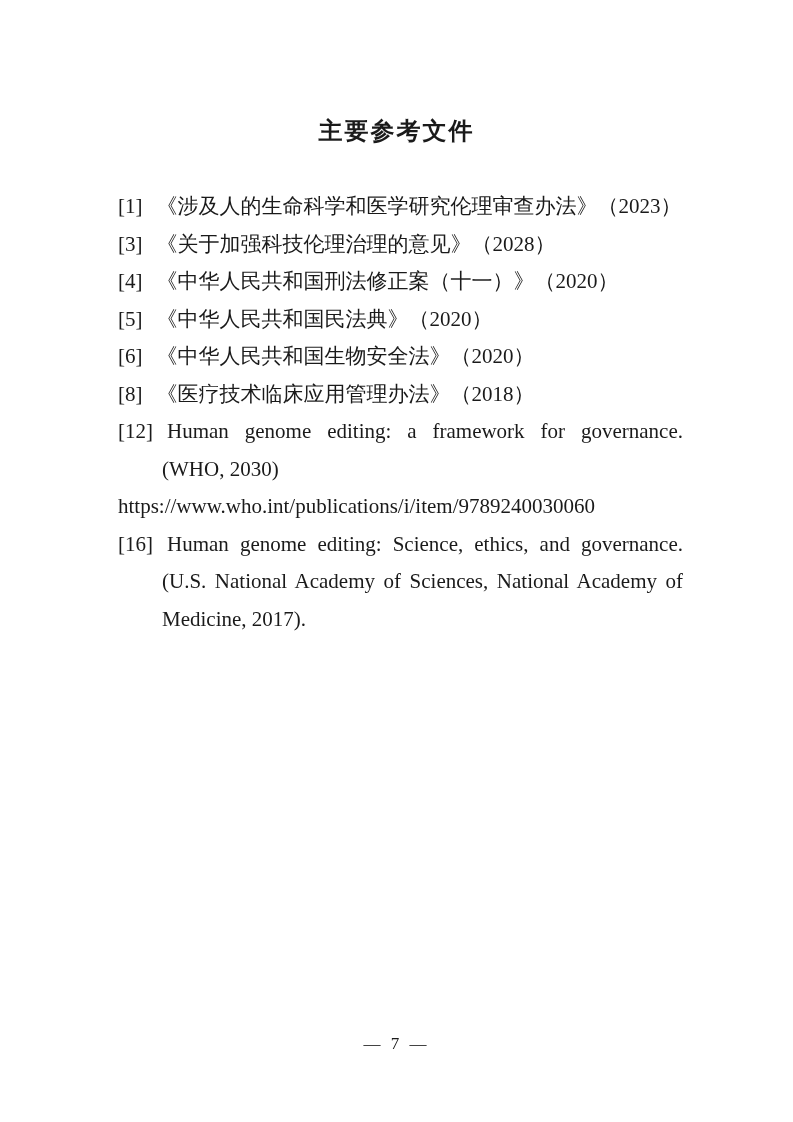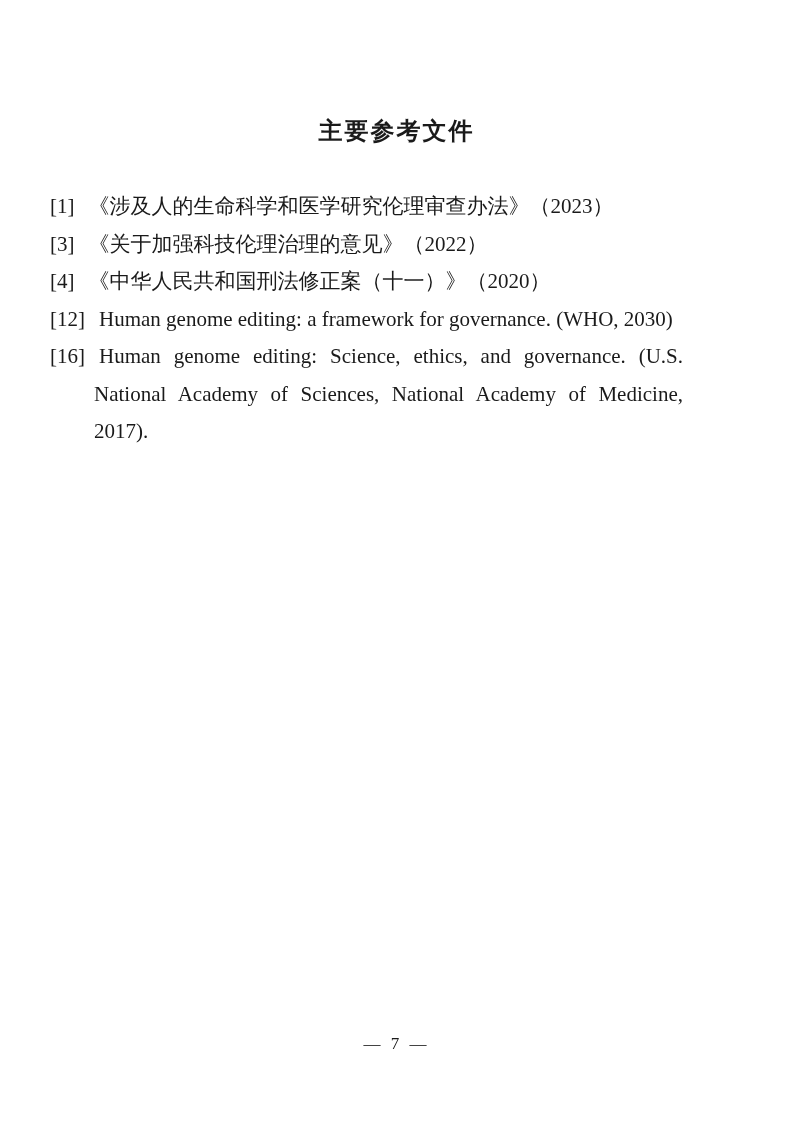--- a/index.html
+++ b/index.html
@@ -18,21 +18,21 @@
   }
   .doc-title {
     padding-top: 114px;
     text-align: center;
     font-size: 24px;
     line-height: 34px;
     font-weight: bold;
     letter-spacing: 2px;
   }
   .refs {
-    margin: 40px 110px 0 50px;
+    margin: 40px 110px 0 118px;
   }
   .ref {
     margin: 0;
     font-size: 21px;
     line-height: 37.5px;
     padding-left: 44px;
     text-indent: -44px;
     text-align: justify;
   }
   .ref-label {
@@ -56,32 +56,35 @@
 
 <div class="page">
 
   <div class="doc-title">主要参考文件</div>
 
   <div class="refs">
 
     <p class="ref"><span class="ref-label">[1]</span><span>《涉及人的生命科学和医学研究伦理审查办法》（2023）</span></p>
 
 
-    <p class="ref"><span class="ref-label">[3]</span><span>《关于加强科技伦理治理的意见》（2022）</span></p>
+    <p class="ref"><span class="ref-label">[3]</span><span>《关于加强科技伦理治理的意见》（2028）</span></p>
 
     <p class="ref"><span class="ref-label">[4]</span><span>《中华人民共和国刑法修正案（十一）》（2020）</span></p>
+
+    <p class="ref"><span class="ref-label">[5]</span><span>《中华人民共和国民法典》（2020）</span></p>
+
+    <p class="ref"><span class="ref-label">[6]</span><span>《中华人民共和国生物安全法》（2020）</span></p>
+
+
+    <p class="ref"><span class="ref-label">[8]</span><span>《医疗技术临床应用管理办法》（2018）</span></p>
 
 
 
 
-
-
-
-
-    <p class="ref"><span class="ref-label">[12]</span><span>Human genome editing: a framework for governance. (WHO, 2030)</span></p>
+    <p class="ref"><span class="ref-label">[12]</span><span>Human genome editing: a framework for governance. (WHO, 2030)</span><span class="ref-url">https://www.who.int/publications/i/item/9789240030060</span></p>
 
     <p class="ref"><span class="ref-label">[16]</span><span>Human genome editing: Science, ethics, and governance. (U.S. National Academy of Sciences, National Academy of Medicine, 2017).</span></p>
 
   </div>
 
   <div class="page-num">— 7 —</div>
 
 </div>
 
 </body></html>

